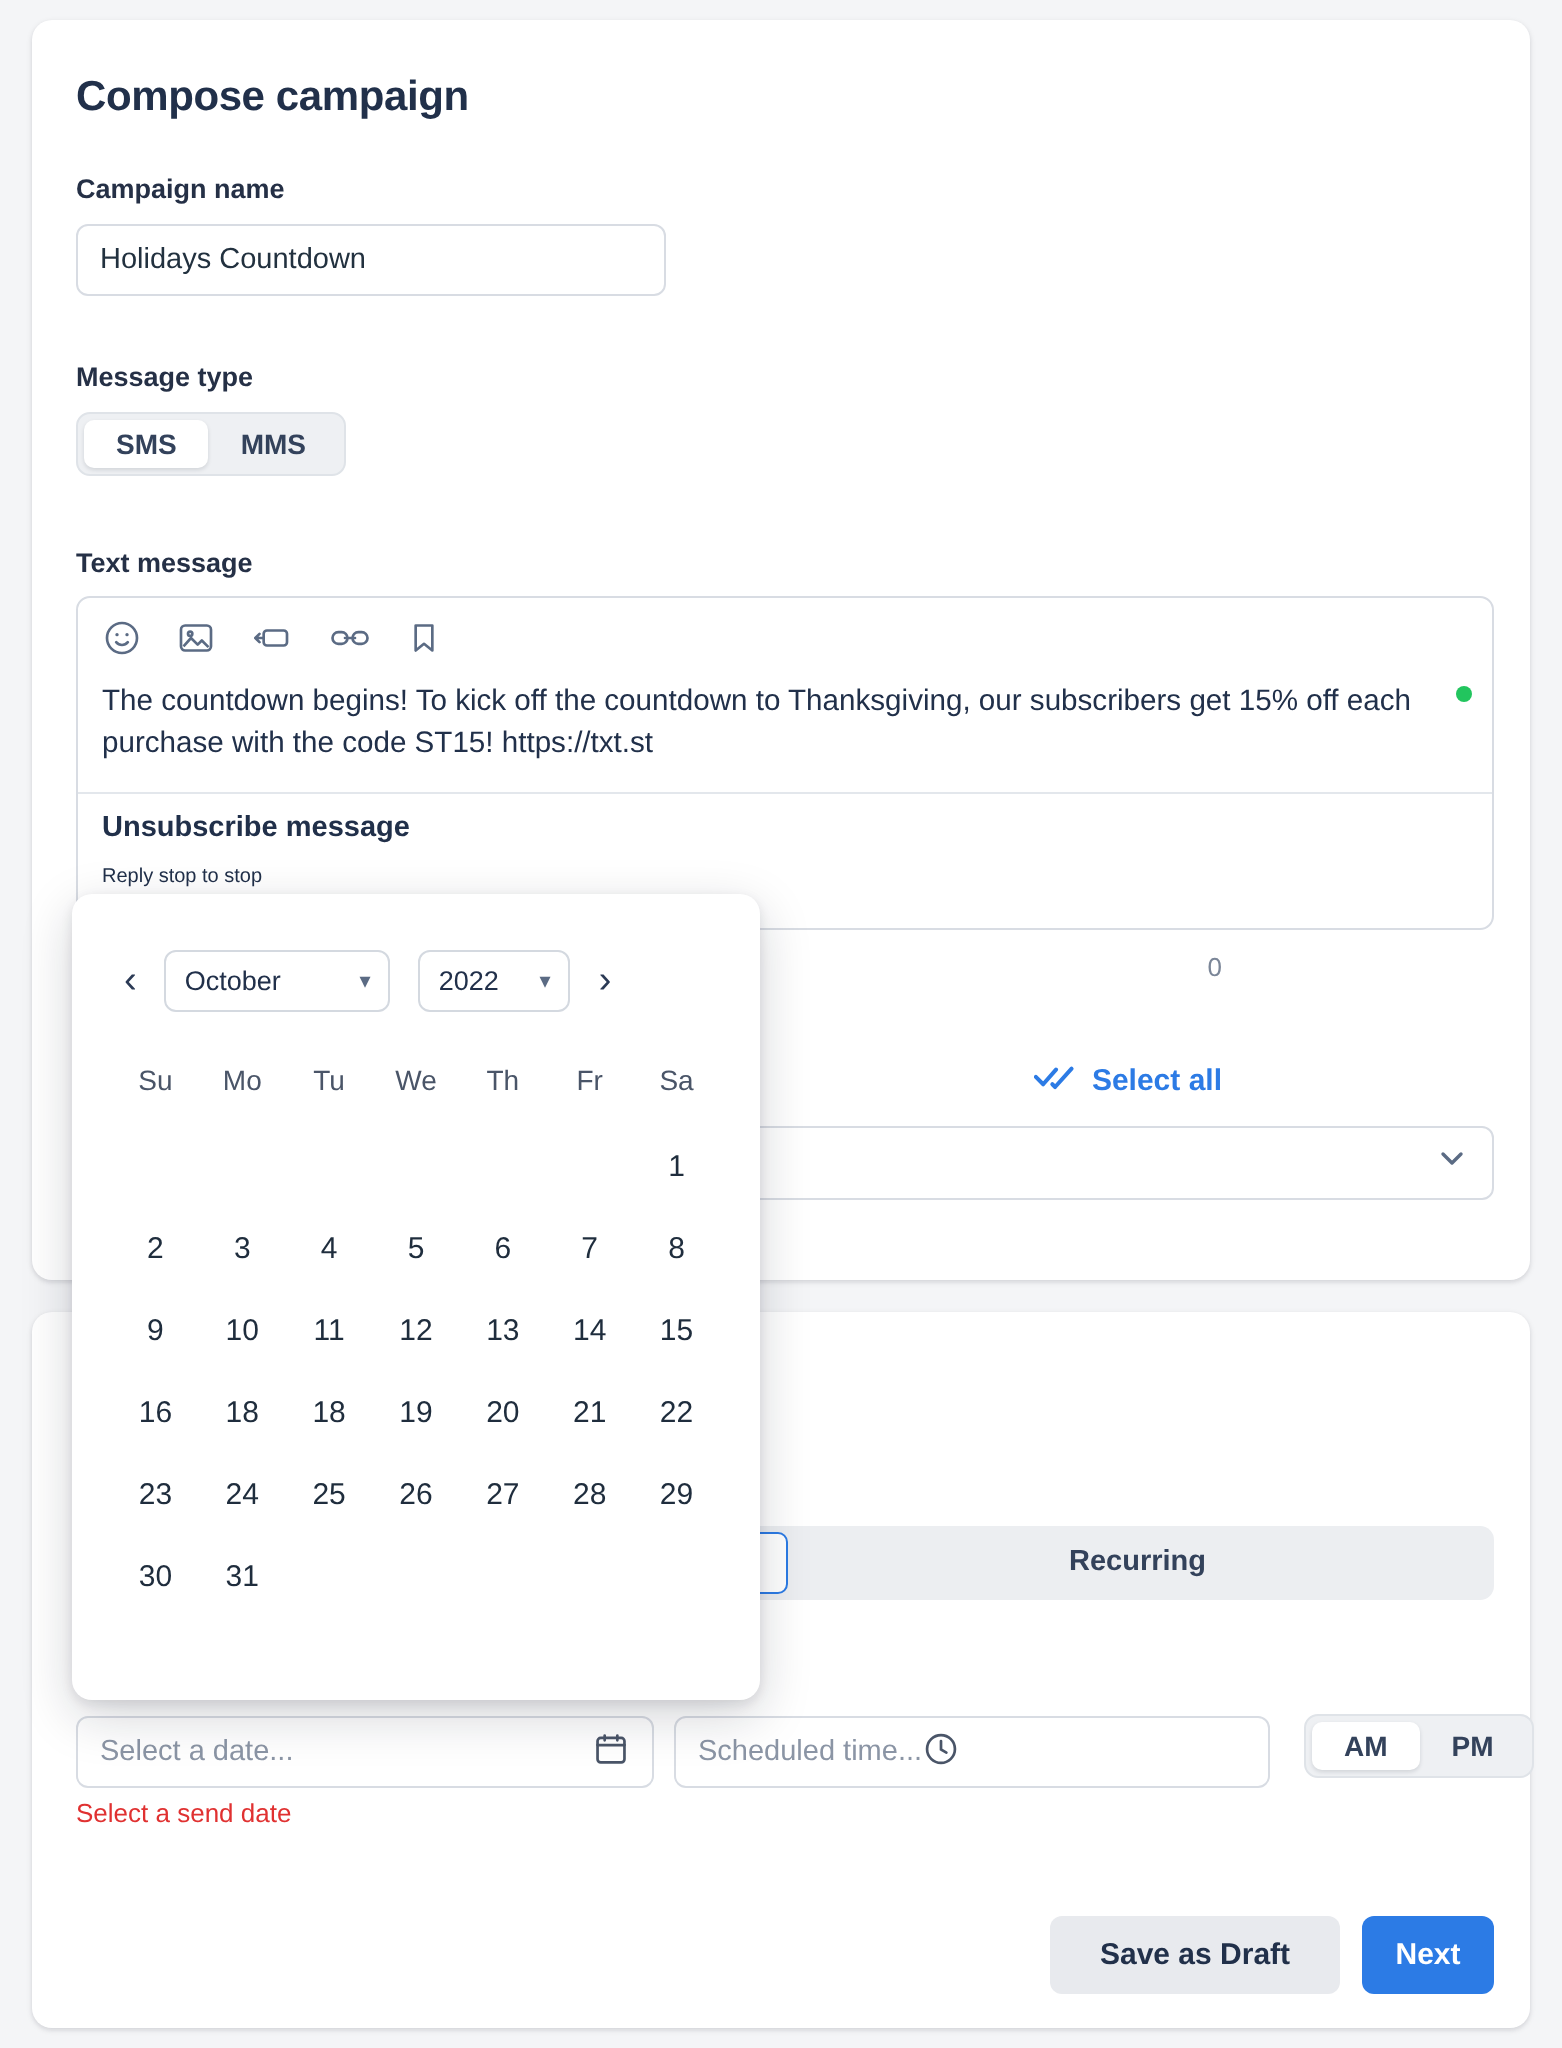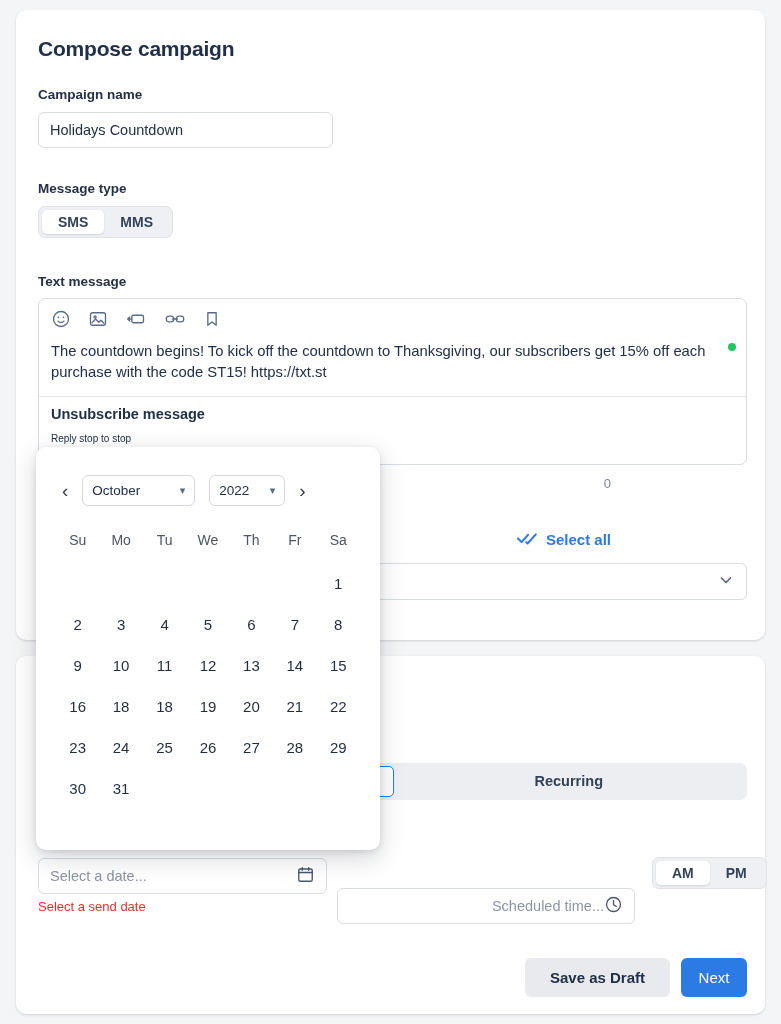--- a/index.html
+++ b/index.html
@@ -216,23 +216,23 @@
 
   #date-input {
     position: absolute;
     left: 38px; top: 858px;
     width: 289px; height: 36px;
     justify-content: space-between;
     color: #8b95a5;
   }
   #time-input {
     position: absolute;
-    left: 337px; top: 888px;
+    left: 337px; top: 858px;
     width: 298px; height: 36px;
-    justify-content: flex-end;
+    justify-content: flex-start;
     color: #8b95a5;
   }
   #ampm-toggle {
     position: absolute;
     left: 652px; top: 857px;
   }
   #date-error {
     position: absolute;
     left: 38px; top: 899px;
     font-size: 13px;
@@ -254,21 +254,21 @@
     font-family: inherit;
   }
   #next-button {
     position: absolute;
     left: 681px; top: 958px;
     width: 66px; height: 39px;
     background: #2c7be5;
     border: none;
     border-radius: 6px;
     font-size: 15px;
-    font-weight: normal;
+    font-weight: bold;
     color: #fff;
     cursor: pointer;
     font-family: inherit;
   }
 
   
   #datepicker {
     position: absolute;
     left: 36px; top: 447px;
     width: 344px; height: 403px;

